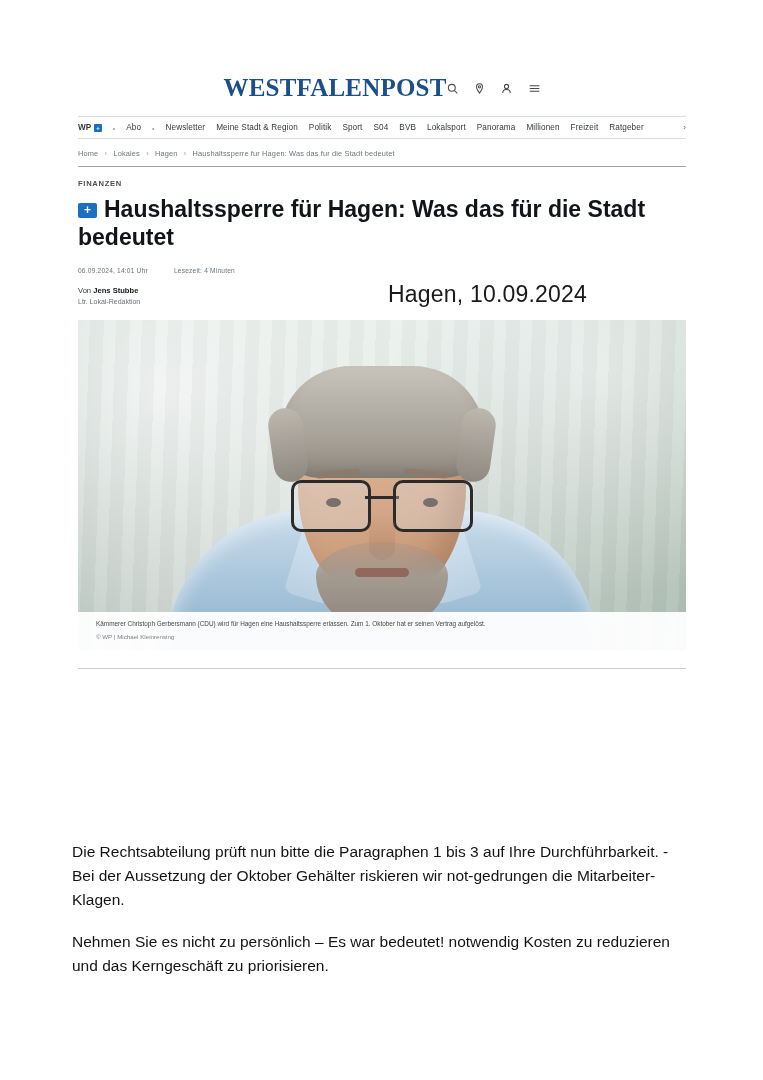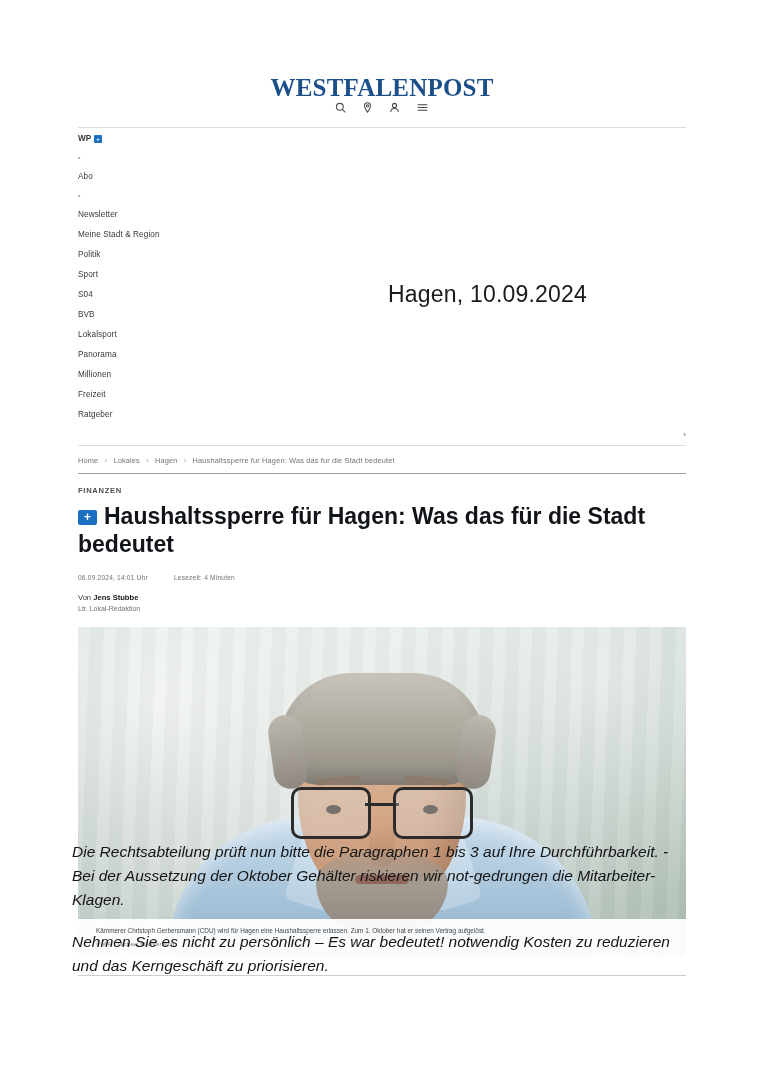--- a/index.html
+++ b/index.html
@@ -27,23 +27,22 @@
   .article-clip {
     position: absolute;
     left: 78px;
     top: 62px;
     width: 608px;
   }
 
   .masthead {
     display: flex;
     align-items: center;
-    justify-content: flex-start;
+    justify-content: center;
     padding: 12px 0 14px 0;
-    flex-direction: column;
   }
   .masthead-logo {
     font-family: "Liberation Serif", serif;
     font-weight: bold;
     font-size: 25px;
     letter-spacing: 0.2px;
     color: #1b4f8a;
   }
   .masthead-icons {
     display: flex;
@@ -54,28 +53,27 @@
   .icon {
     display: inline-block;
     line-height: 1;
   }
   .icon svg { display: block; }
 
   .navbar {
     border-top: 1px solid #d8dde2;
     border-bottom: 1px solid #d8dde2;
     display: flex;
-    align-items: flex-start;
+    align-items: flex-end;
     gap: 11px;
     padding: 6px 0;
     font-size: 8.2px;
     color: #35393d;
     white-space: nowrap;
     overflow: hidden;
-    flex-direction: column;
   }
   .nav-item { letter-spacing: 0.1px; }
   .nav-wp {
     display: inline-flex;
     align-items: center;
     gap: 3px;
     font-weight: bold;
   }
   .wp-badge {
     display: inline-block;
@@ -356,21 +354,21 @@
 
   .note {
     position: absolute;
     left: 72px;
     top: 840px;
     width: 620px;
     font-size: 15.5px;
     line-height: 1.55;
     color: #141414;
   }
-  .note p { margin: 0 0 18px 0; font-style: italic; }
+  .note p { margin: 0 0 18px 0; }
   .note p:last-child { margin-bottom: 0; }
 </style>
 </head>
 <body>
 
 <div class="page">
 
   <div class="article-clip">
 
     <div class="masthead">

